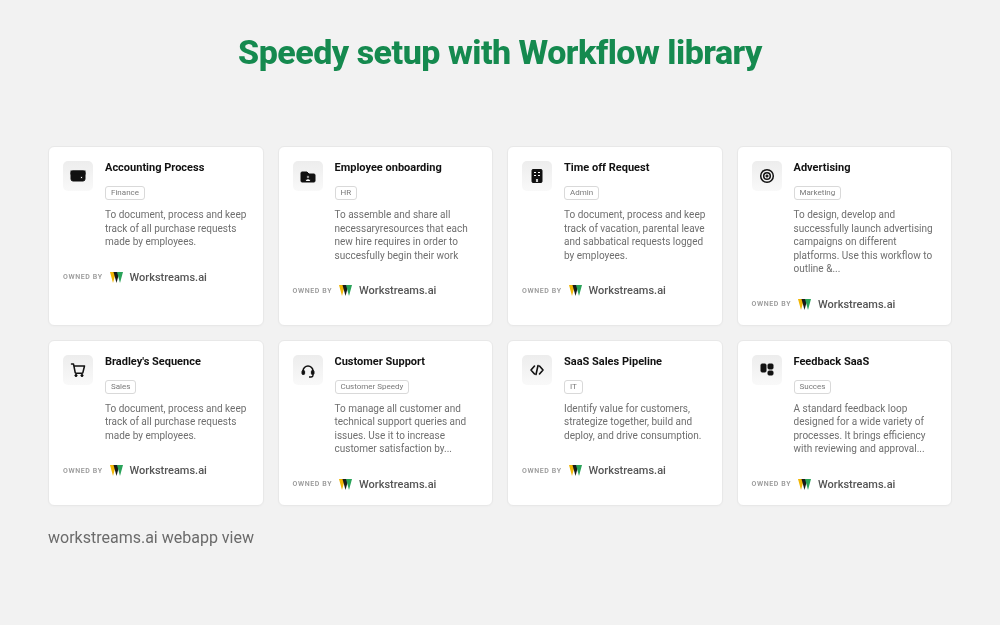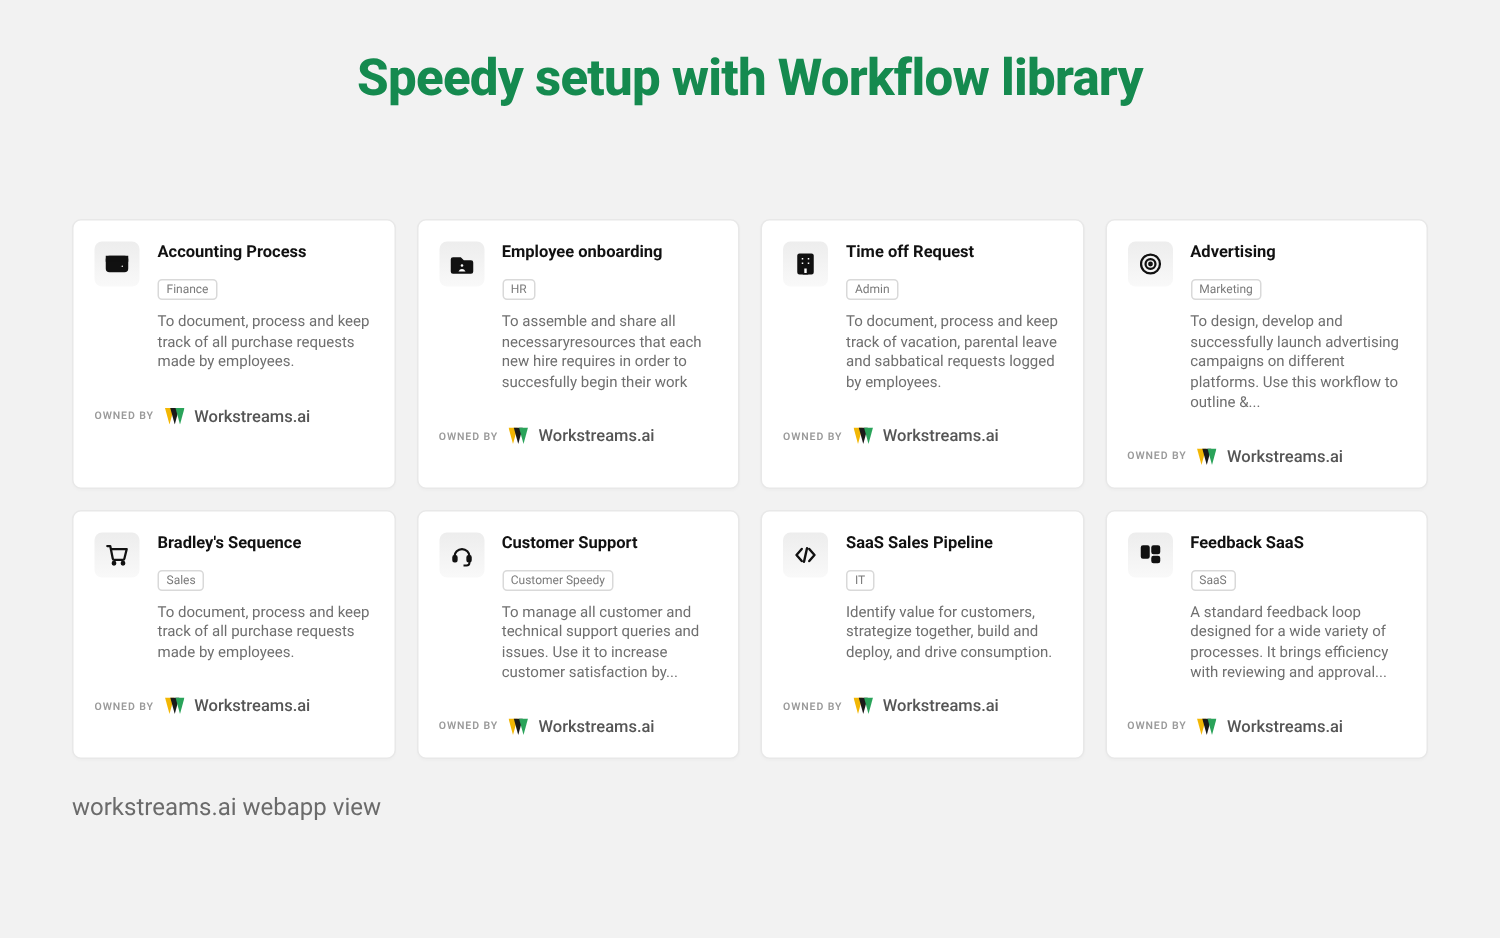--- a/index.html
+++ b/index.html
@@ -321,21 +321,21 @@
 
   <div class="card">
     <div class="card-top">
       <div class="icon-box">
           <svg viewBox="0 0 16 16">
             <use href="#ic-kanban"></use>
           </svg>
         </div>
       <div class="card-body">
         <div class="card-title">Feedback SaaS</div>
-        <span class="tag">SaaS</span>
+        <span class="tag">Succes</span>
         <div class="card-desc">A standard feedback loop designed for a wide variety of processes. It brings efficiency with reviewing and approval...</div>
       </div>
     </div>
     <div class="card-footer">
       <span class="owned-by">OWNED BY</span>
       <span class="logo">
           <svg viewBox="0 0 13 11">
             <use href="#ic-ws-logo"></use>
           </svg>
         </span>

